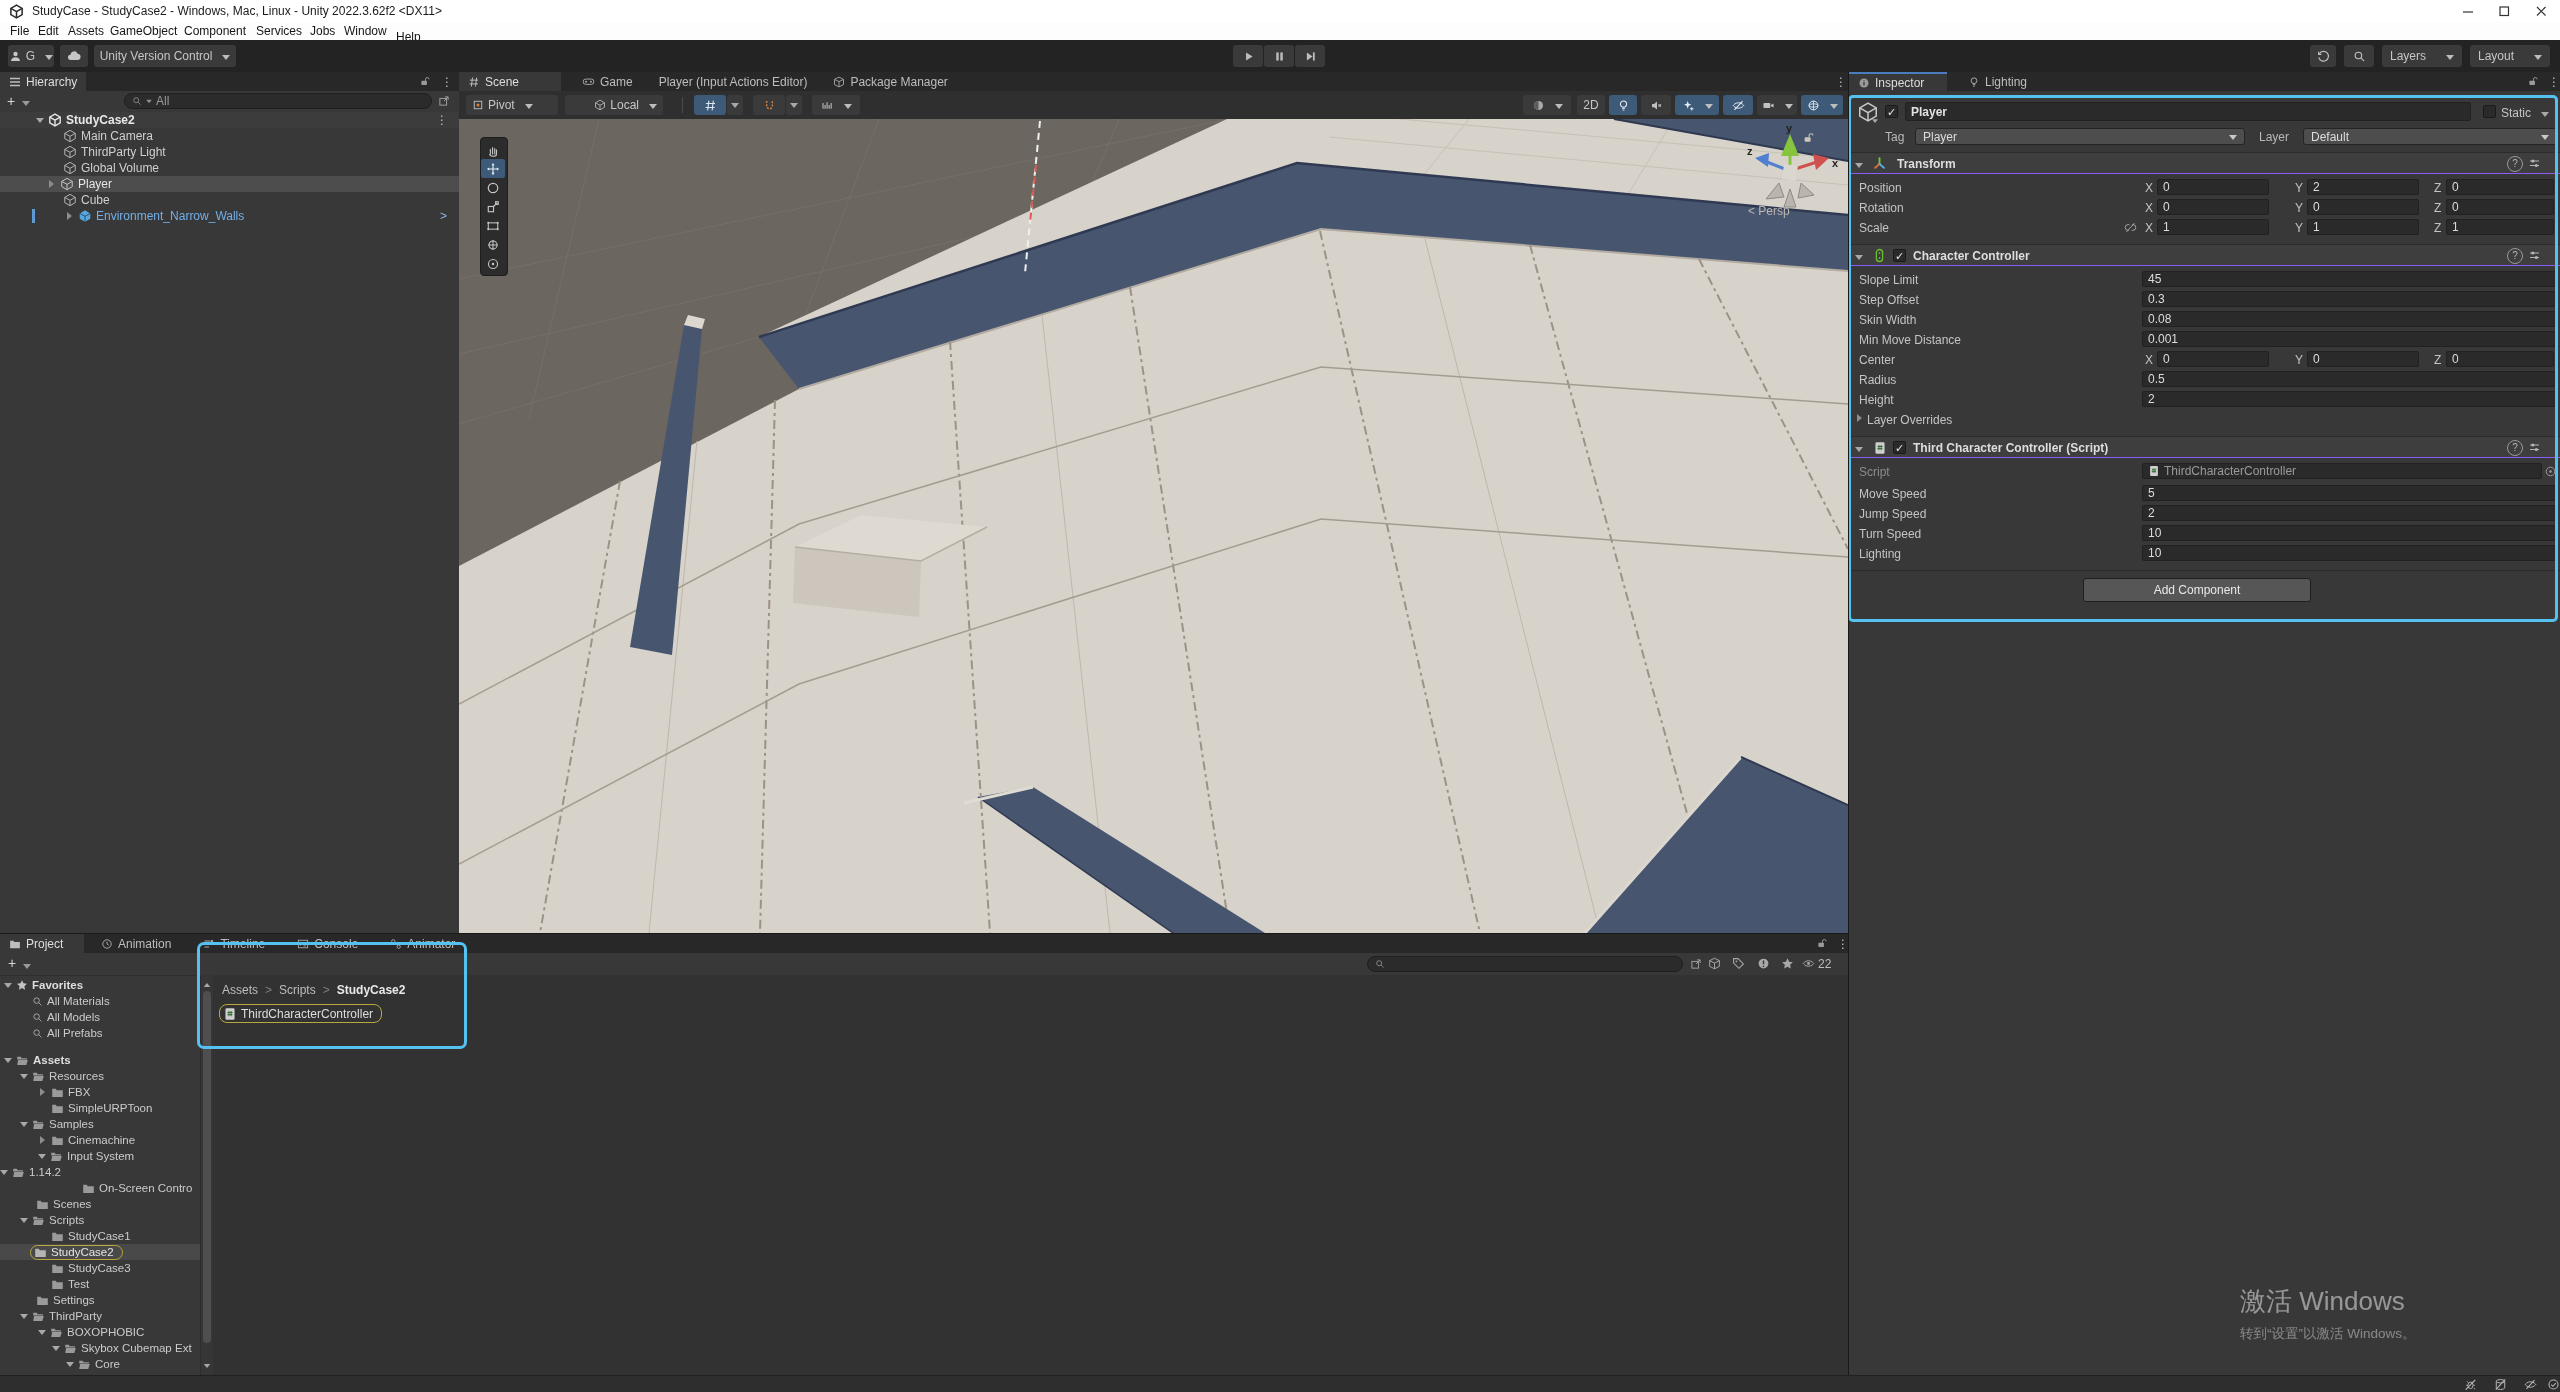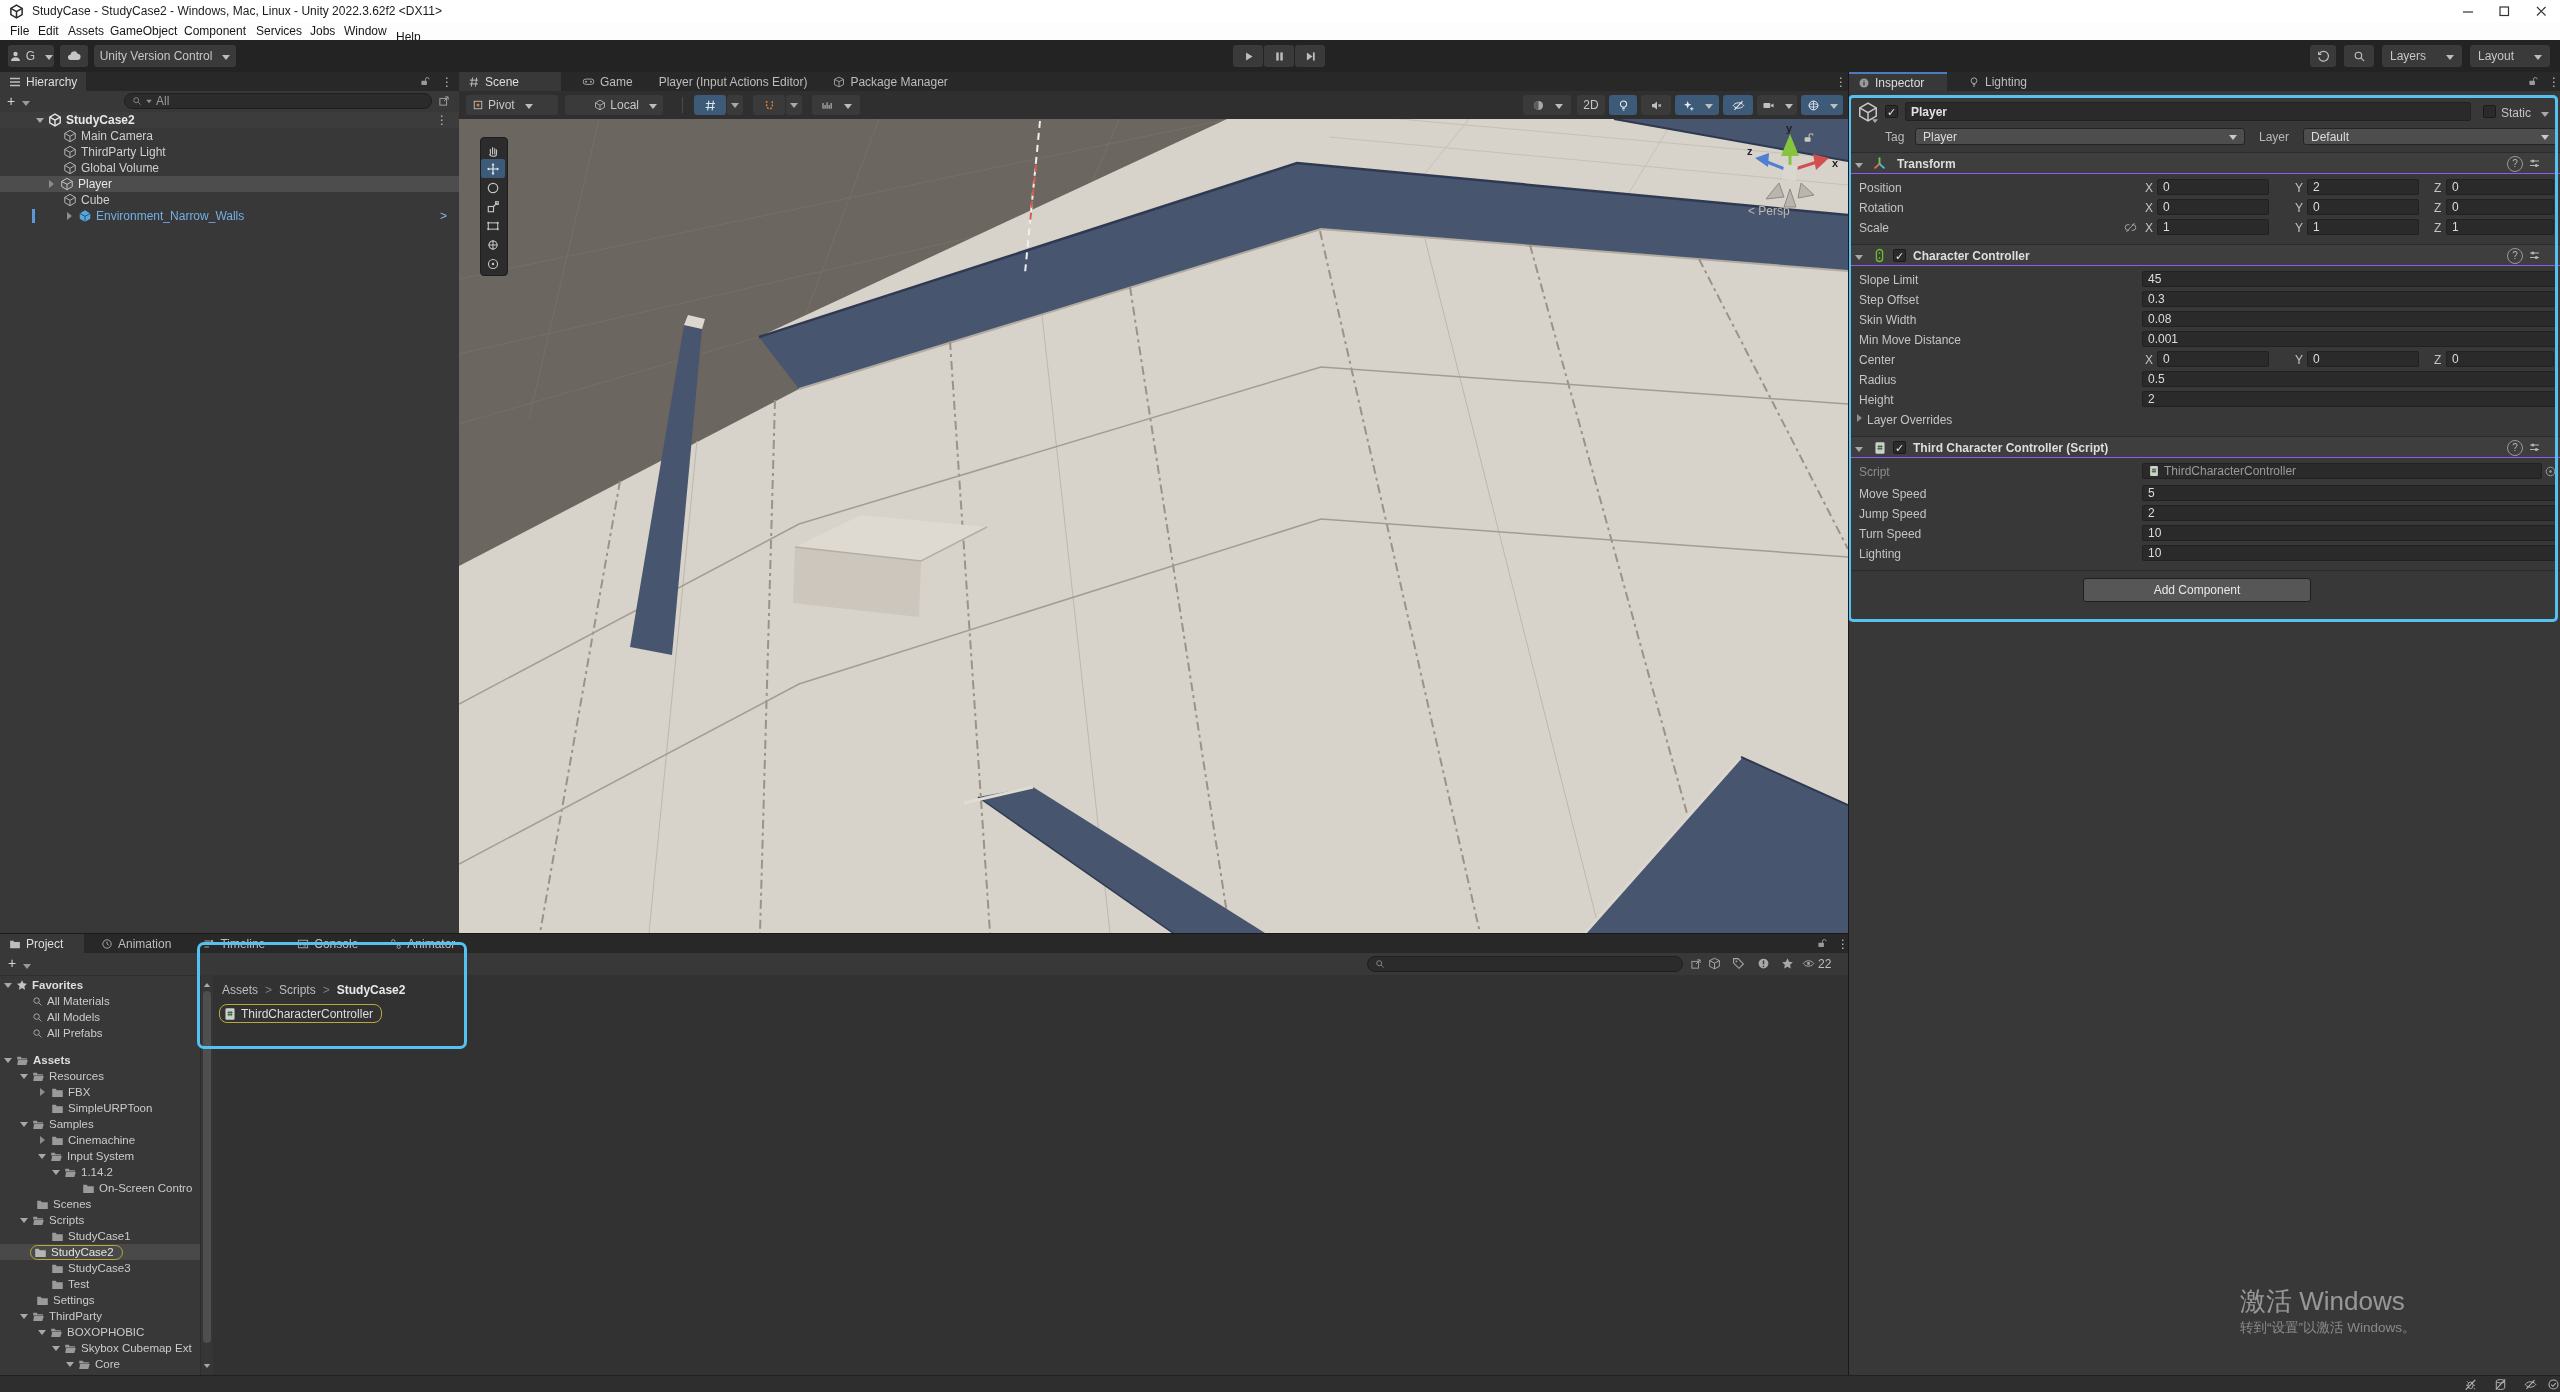--- a/index.html
+++ b/index.html
@@ -966,21 +966,21 @@
         </svg>
       <span class="nm">Cinemachine</span>
     </div>
     <div class="prow" style="top:214px;width:200px;padding-left:38px">
       <span class="cd"></span>
       <svg class="i" width="13" height="13" style="color:#9a9a9a">
           <use href="#i-folderopen"></use>
         </svg>
       <span class="nm">Input System</span>
     </div>
-    <div class="prow" style="top:230px;width:200px;padding-left:52px">
+    <div class="prow" style="top:230px;width:200px;">
       <span class="cd"></span>
       <svg class="i" width="13" height="13" style="color:#9a9a9a">
           <use href="#i-folderopen"></use>
         </svg>
       <span class="nm">1.14.2</span>
     </div>
     <div class="prow" style="top:246px;width:200px;padding-left:82px">
       <svg class="i" width="13" height="13" style="color:#9a9a9a">
           <use href="#i-folder"></use>
         </svg>
@@ -1098,16 +1098,16 @@
     <svg class="i abs" width="13" height="13" style="left:2524px;top:2px;color:#b5b5b5">
         <use href="#i-eyeoff"></use>
       </svg>
     <svg class="i abs" width="13" height="13" style="left:2547px;top:2px;color:#b5b5b5">
         <use href="#i-checkcirc"></use>
       </svg>
   </div>
 
   <div class="abs" style="left:2240px;top:1284px;width:310px">
     <div class="wm1 txt">激活 Windows</div>
-    <div class="wm2 txt" style="margin-top:0">转到“设置”以激活 Windows。</div>
+    <div class="wm2 txt" style="margin-top:6px">转到“设置”以激活 Windows。</div>
   </div>
 
 </div>
 
 </body></html>

